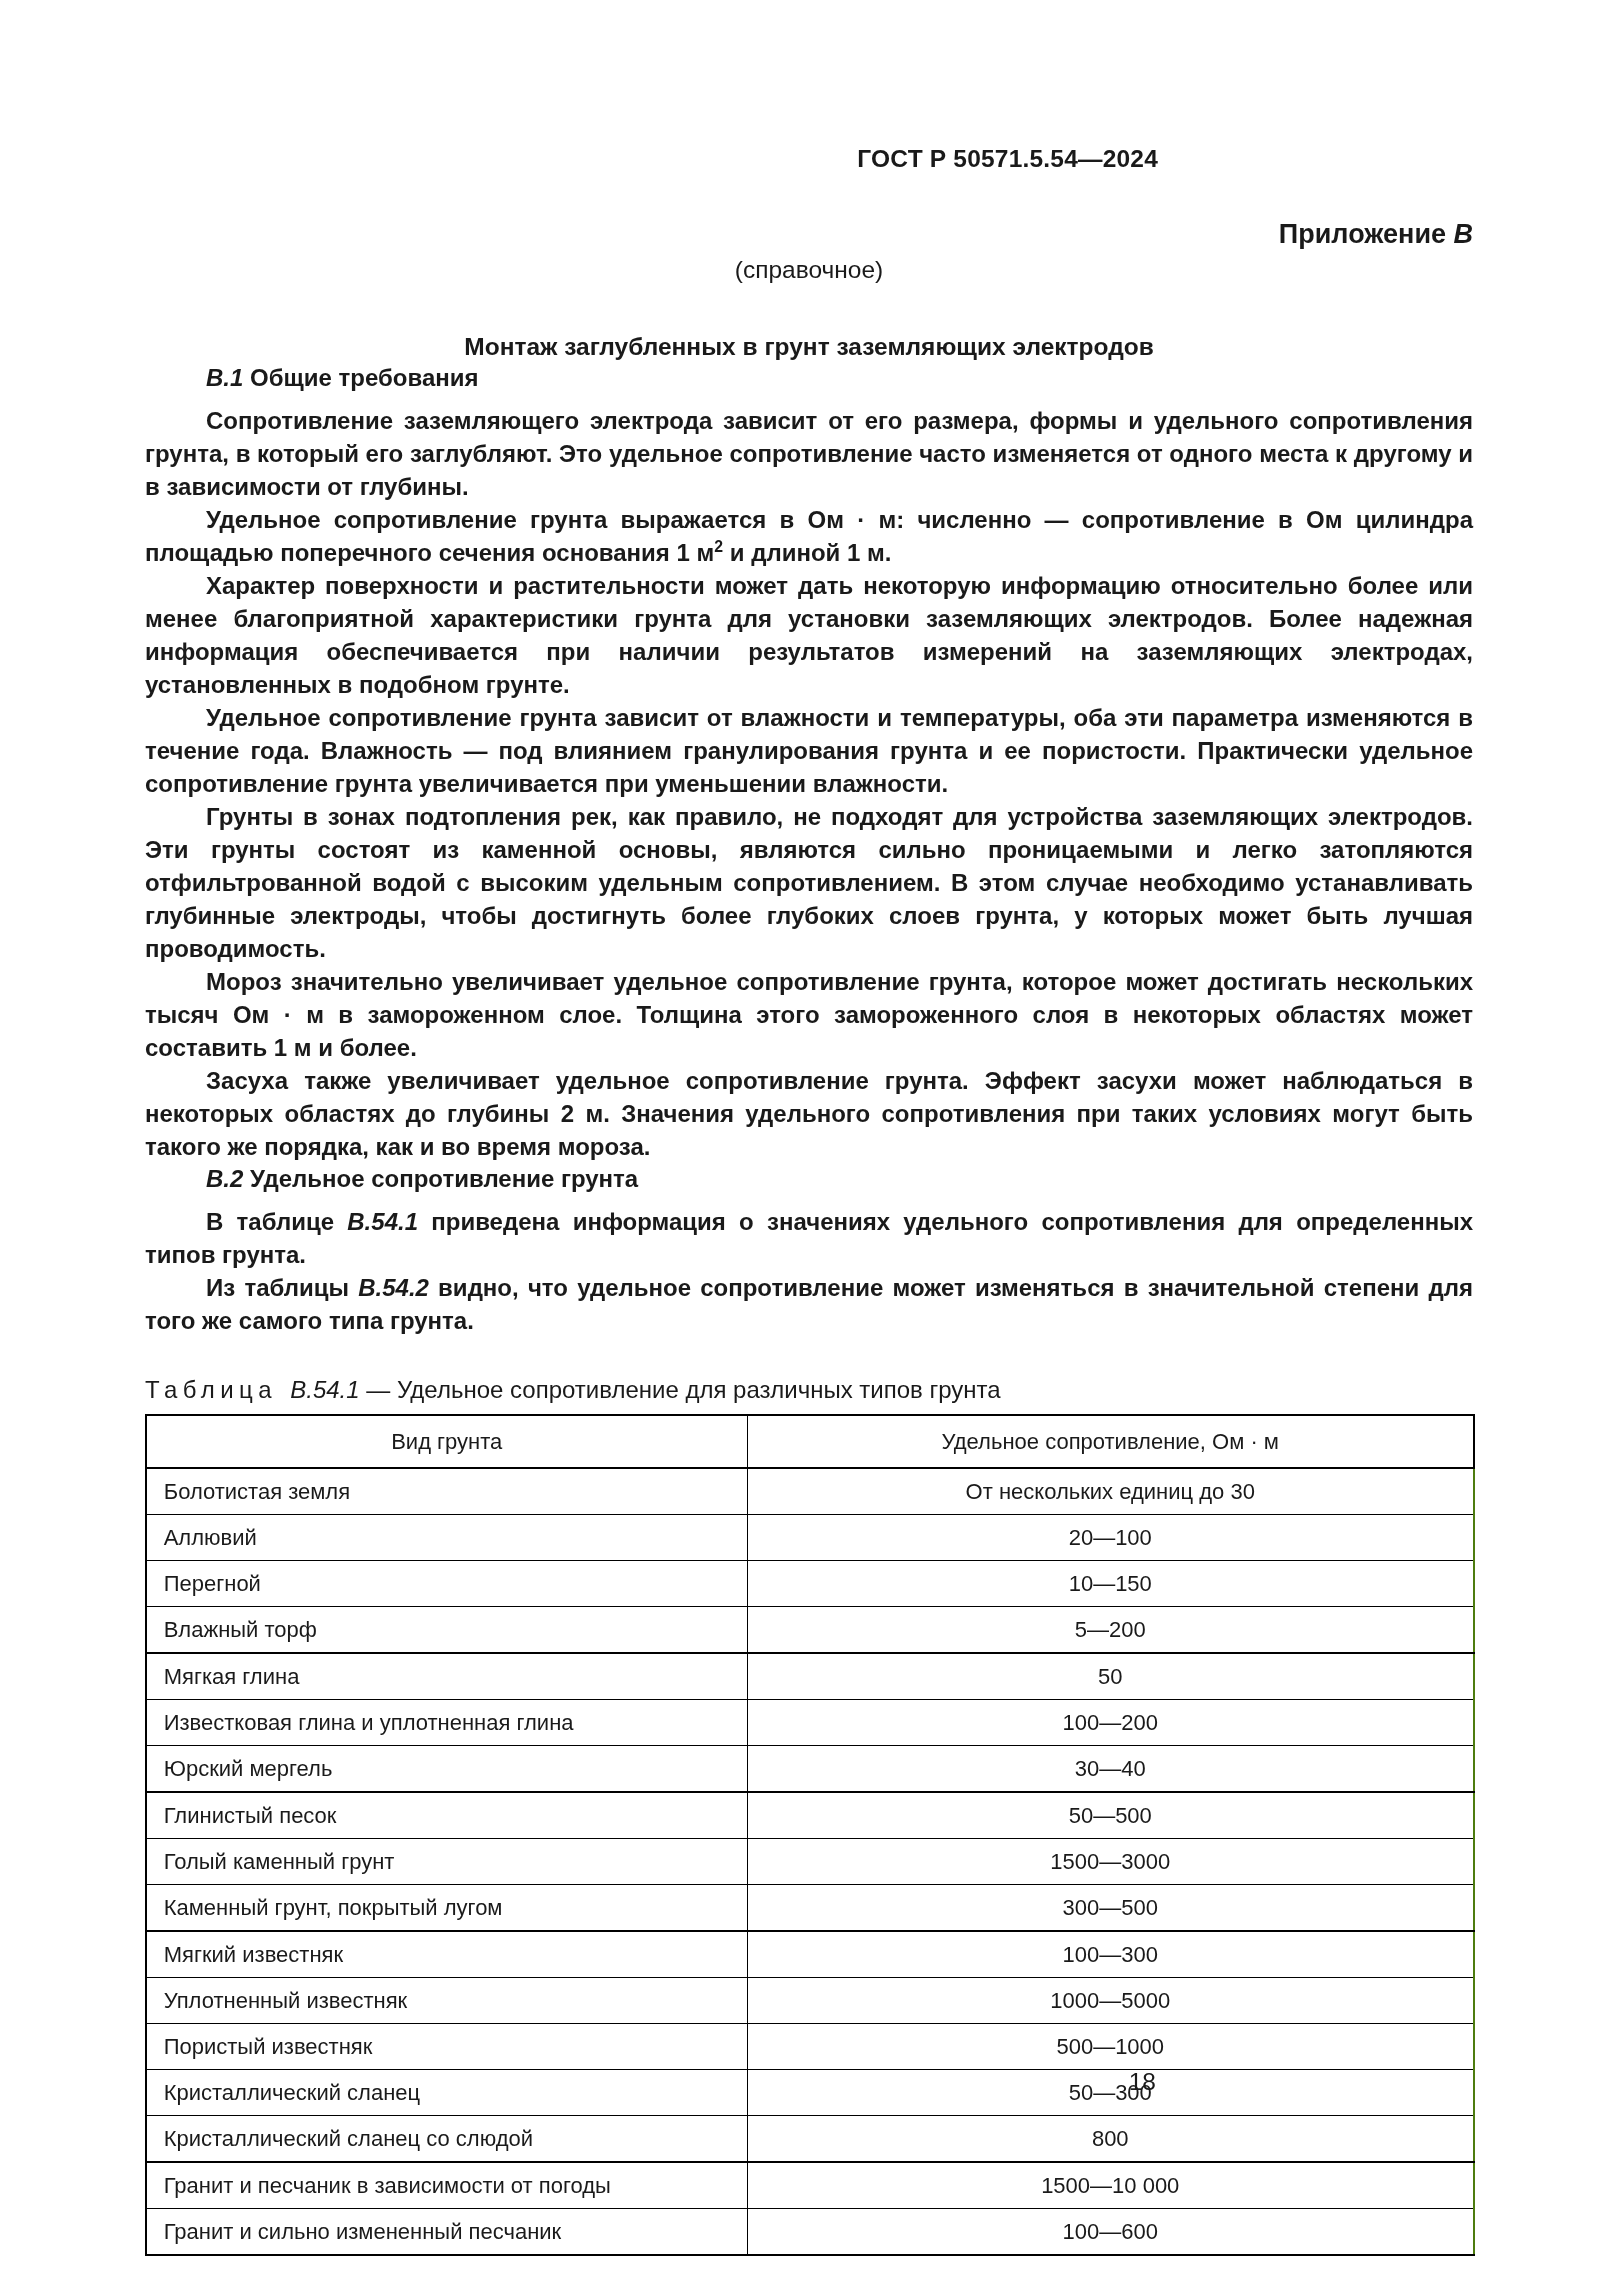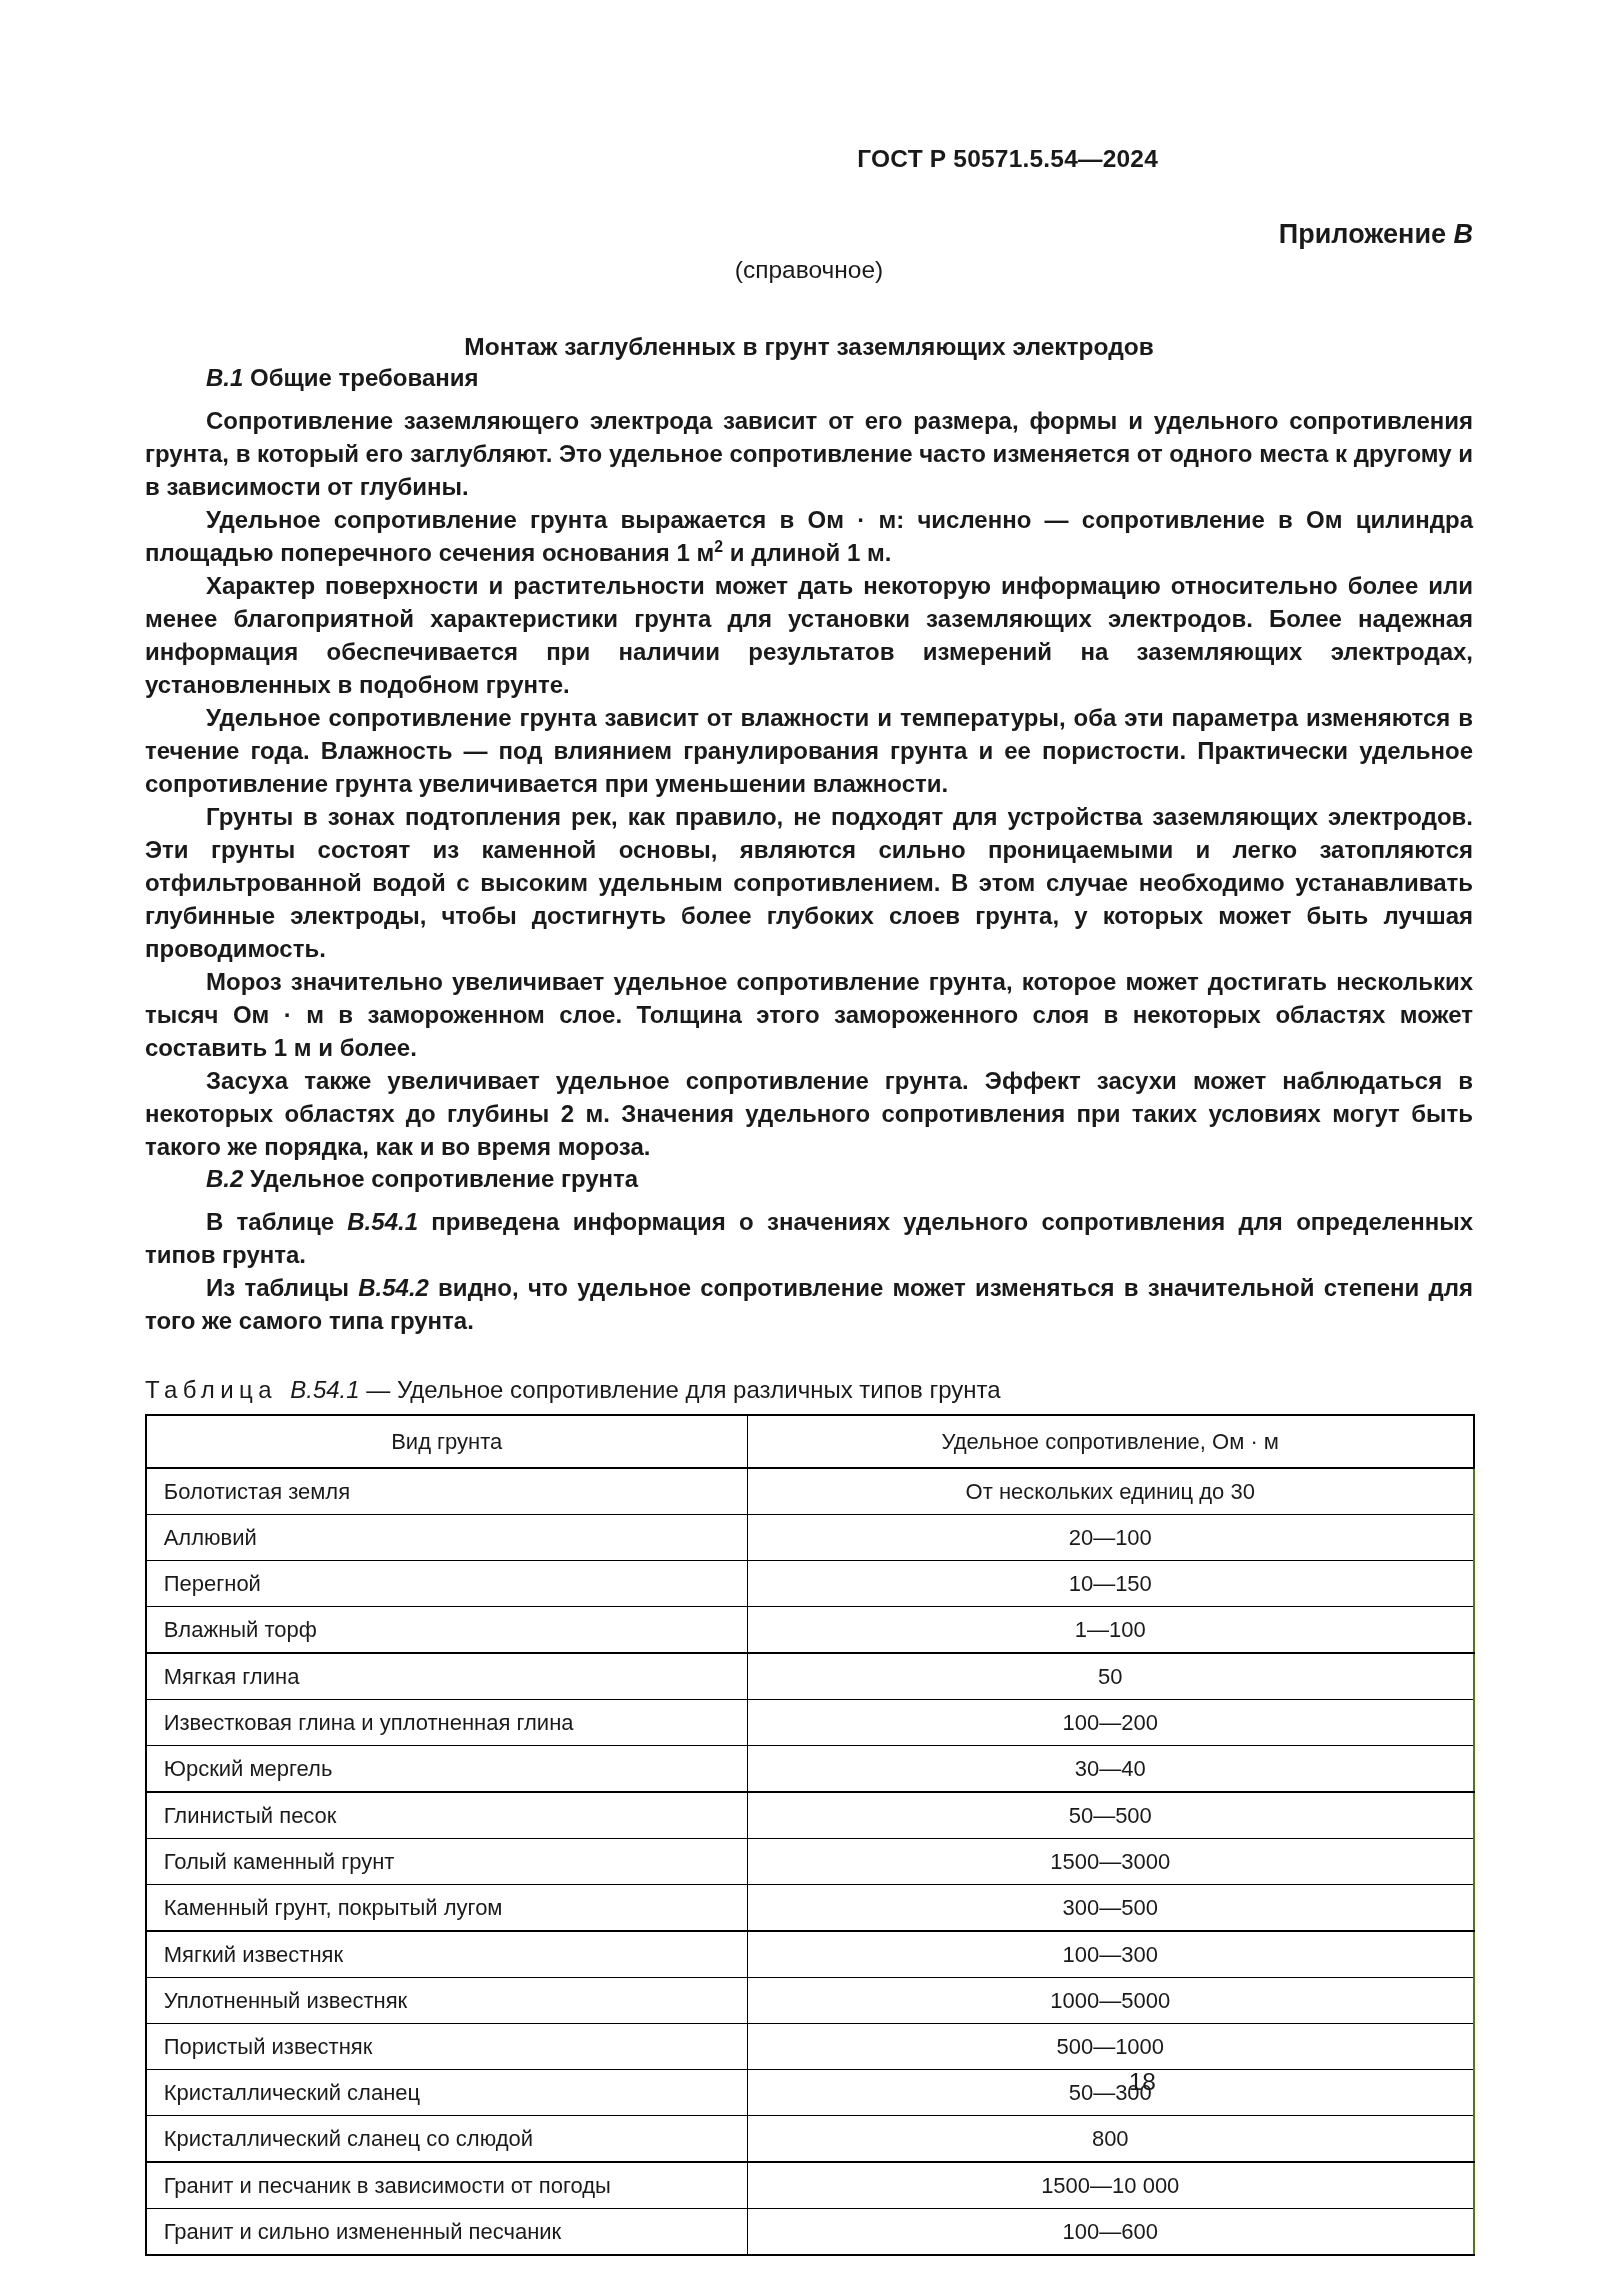--- a/index.html
+++ b/index.html
@@ -197,21 +197,21 @@
           <tr>
             <td class="name">Аллювий</td>
             <td class="val">20—100</td>
           </tr>
           <tr>
             <td class="name">Перегной</td>
             <td class="val">10—150</td>
           </tr>
           <tr class="group-end">
             <td class="name">Влажный торф</td>
-            <td class="val">1—100</td>
+            <td class="val">5—200</td>
           </tr>
           <tr>
             <td class="name">Мягкая глина</td>
             <td class="val">50</td>
           </tr>
           <tr>
             <td class="name">Известковая глина и уплотненная глина</td>
             <td class="val">100—200</td>
           </tr>
           <tr class="group-end">

